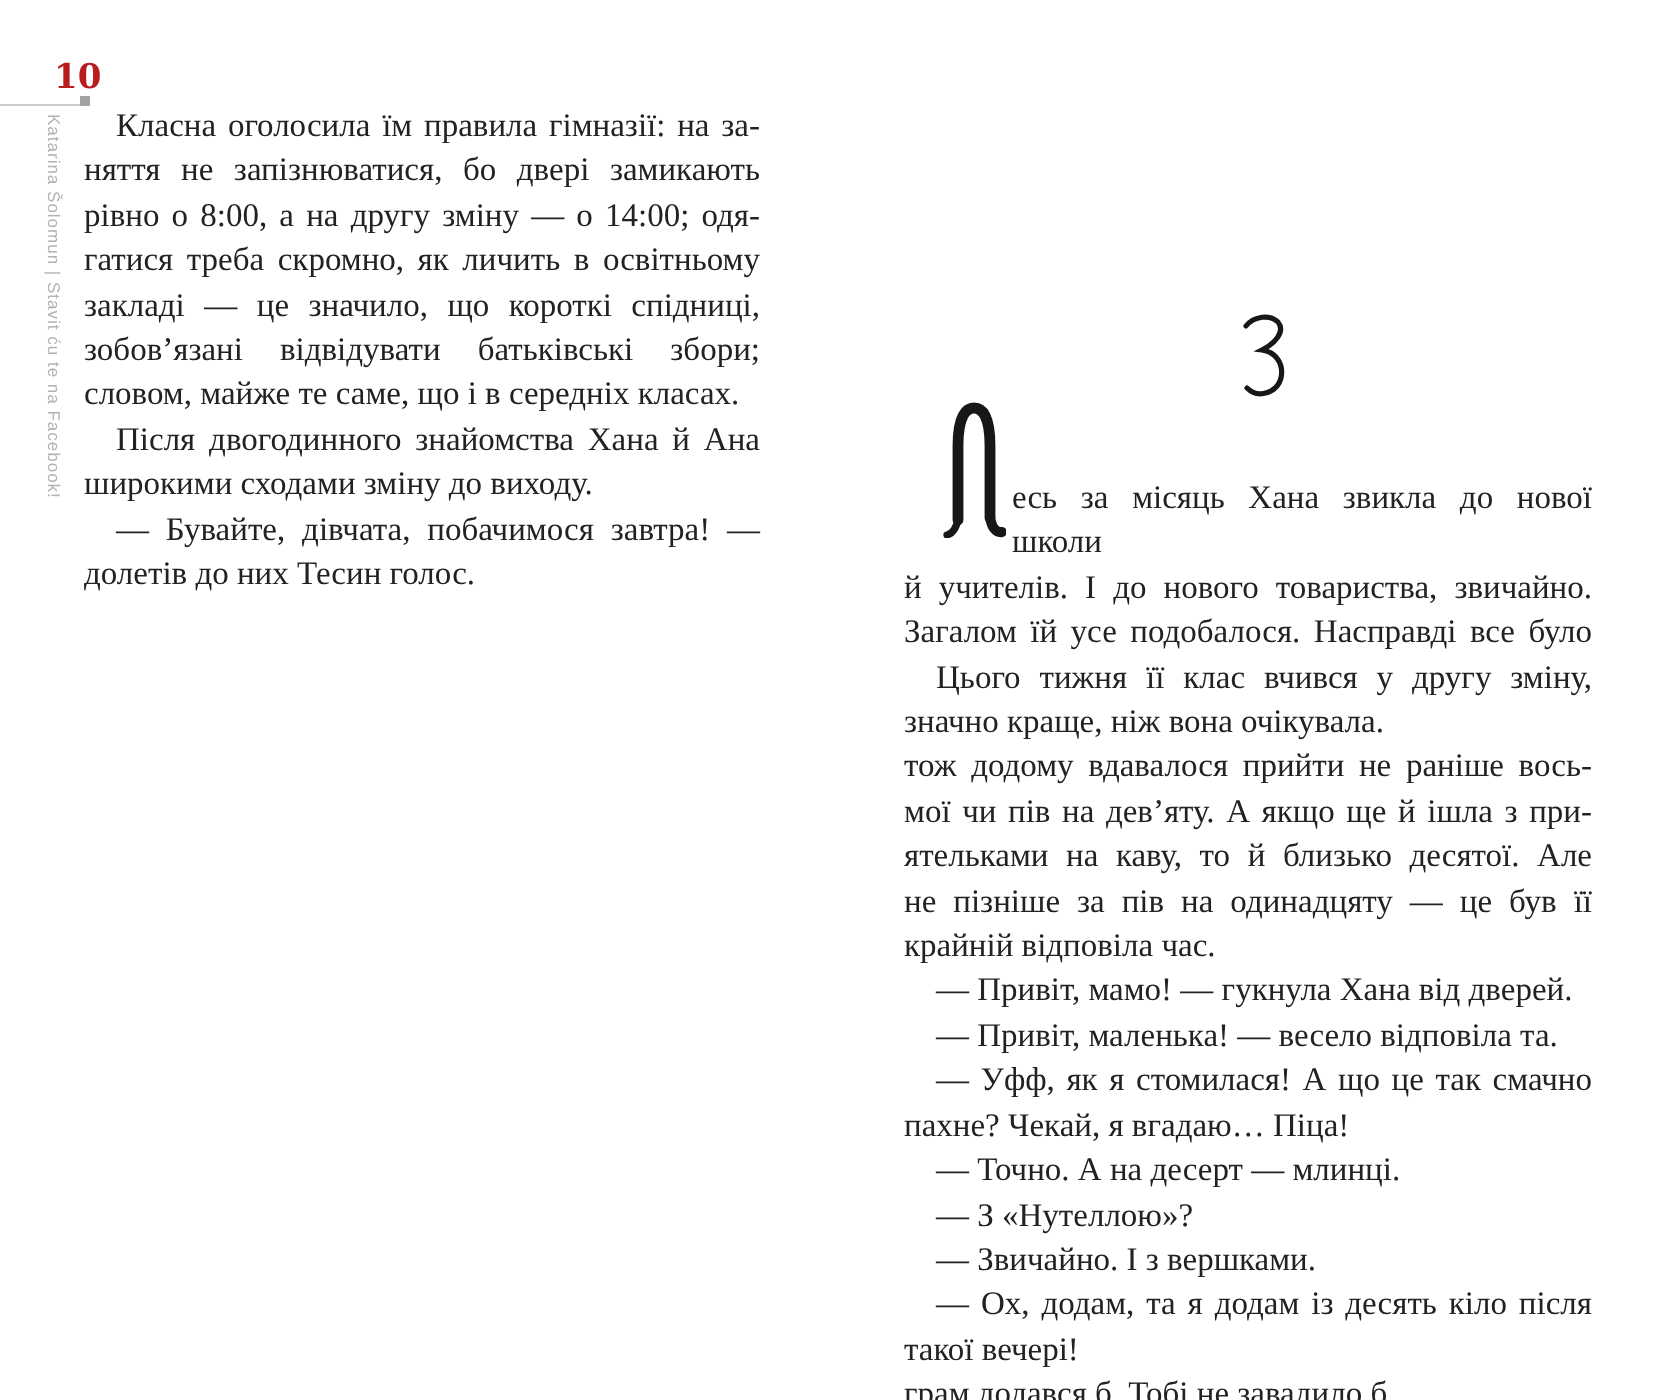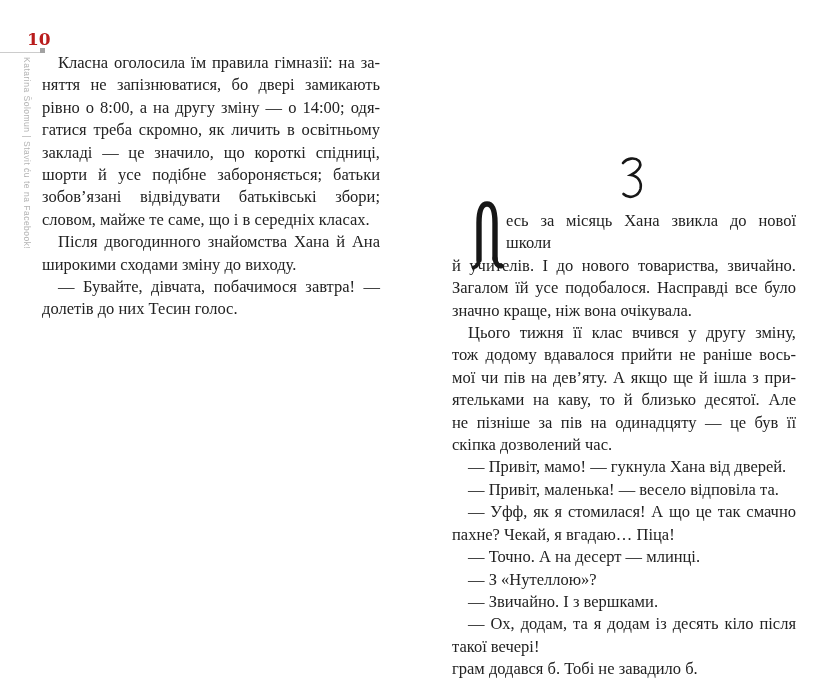--- a/index.html
+++ b/index.html
@@ -41,21 +41,21 @@
   }
   #left-col{left:42px;top:52px;width:338px;}
   #right-col{left:452px;top:210px;width:344px;position:absolute;}
   .line{
     text-align:justify;
     text-align-last:justify;
     white-space:normal;
   }
   .line.last{text-align-last:left;}
   .line.indent{padding-left:16px;}
-  .line.cap-offset{padding-left:54px;}
+  .line.cap-offset{padding-left:54px;margin-top:28px;}
   
   .chapter{
     position:absolute;left:452px;top:156px;width:344px;height:46px;
     text-align:center;
   }
   .chapter svg{display:inline-block;transform:translateX(7px);}
   
   .dropcap{
     position:absolute;left:19px;top:-11px;width:32px;height:70px;
   }
@@ -71,21 +71,20 @@
   <div class="pagenum">10</div>
   <div class="header-rule"></div>
   <div class="header-rule-dot"></div>
   <div class="spine">Katarina Šolomun | Stavit ću te na Facebook!</div>
   <div class="textcol" id="left-col">
       <div class="line indent">Класна оголосила їм правила гімназії: на за-</div>
       <div class="line">няття не запізнюватися, бо двері замикають</div>
       <div class="line">рівно о 8:00, а на другу зміну — о 14:00; одя-</div>
       <div class="line">гатися треба скромно, як личить в освітньому</div>
       <div class="line">закладі — це значило, що короткі спідниці,</div>
-      <div class="line">шорти й усе подібне забороняється; батьки</div>
       <div class="line">зобов’язані відвідувати батьківські збори;</div>
       <div class="line last">словом, майже те саме, що і в середніх класах.</div>
       <div class="line indent">Після двогодинного знайомства Хана й Ана</div>
       <div class="line last">широкими сходами зміну до виходу.</div>
       <div class="line indent">— Бувайте, дівчата, побачимося завтра! —</div>
       <div class="line last">долетів до них Тесин голос.</div>
     </div>
 
   <div class="chapter" aria-label="3">
     <span class="glyph-label">3</span>
@@ -99,27 +98,27 @@
       <span class="glyph-label">Д</span>
       <svg width="32" height="70" viewBox="0 0 32 70">
         <path d="M8 61 L8 24 C8 9, 12 5, 16 5 C20 5, 24 9, 24 24 L24 60" fill="none" stroke="#171717" stroke-width="5.4" stroke-linecap="round"></path>
         <path d="M8 60 C7.5 65, 5 68, 2.5 68.5" fill="none" stroke="#171717" stroke-width="3.6" stroke-linecap="round"></path>
         <path d="M24 59 C24.5 64.5, 27 67.5, 30 67" fill="none" stroke="#171717" stroke-width="5" stroke-linecap="round"></path>
       </svg>
     </div>
   <div class="line cap-offset">есь за місяць Хана звикла до нової школи</div>
       <div class="line">й учителів. І до нового товариства, звичайно.</div>
       <div class="line">Загалом їй усе подобалося. Насправді все було</div>
+      <div class="line indent">Цього тижня її клас вчився у другу зміну,</div>
       <div class="line last">значно краще, ніж вона очікувала.</div>
-      <div class="line indent">Цього тижня її клас вчився у другу зміну,</div>
       <div class="line">тож додому вдавалося прийти не раніше вось-</div>
       <div class="line">мої чи пів на дев’яту. А якщо ще й ішла з при-</div>
       <div class="line">ятельками на каву, то й близько десятої. Але</div>
       <div class="line">не пізніше за пів на одинадцяту — це був її</div>
-      <div class="line last">скіпка дозволений час.</div>
+      <div class="line last">крайній відповіла час.</div>
       <div class="line indent last">— Привіт, мамо! — гукнула Хана від дверей.</div>
       <div class="line indent last">— Привіт, маленька! — весело відповіла та.</div>
       <div class="line indent">— Уфф, як я стомилася! А що це так смачно</div>
       <div class="line last">пахне? Чекай, я вгадаю… Піца!</div>
       <div class="line indent last">— Точно. А на десерт — млинці.</div>
       <div class="line indent last">— З «Нутеллою»?</div>
       <div class="line indent last">— Звичайно. І з вершками.</div>
       <div class="line indent">— Ох, додам, та я додам із десять кіло після</div>
       <div class="line last">такої вечері!</div>
       <div class="line last">грам додався б. Тобі не завадило б.</div>

